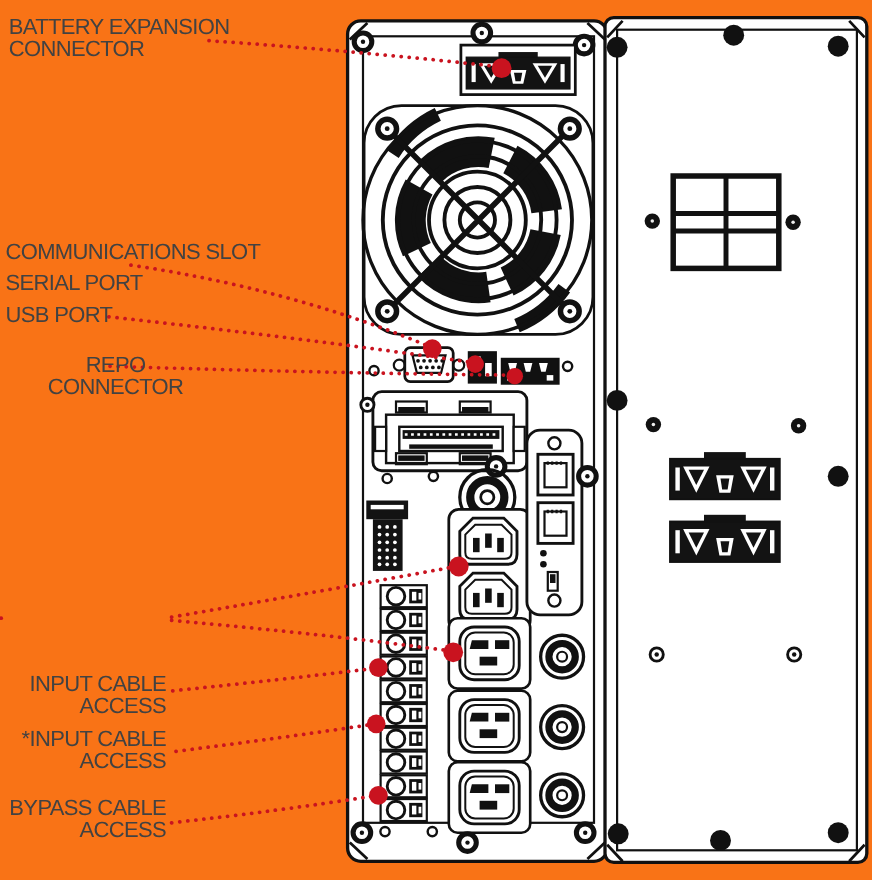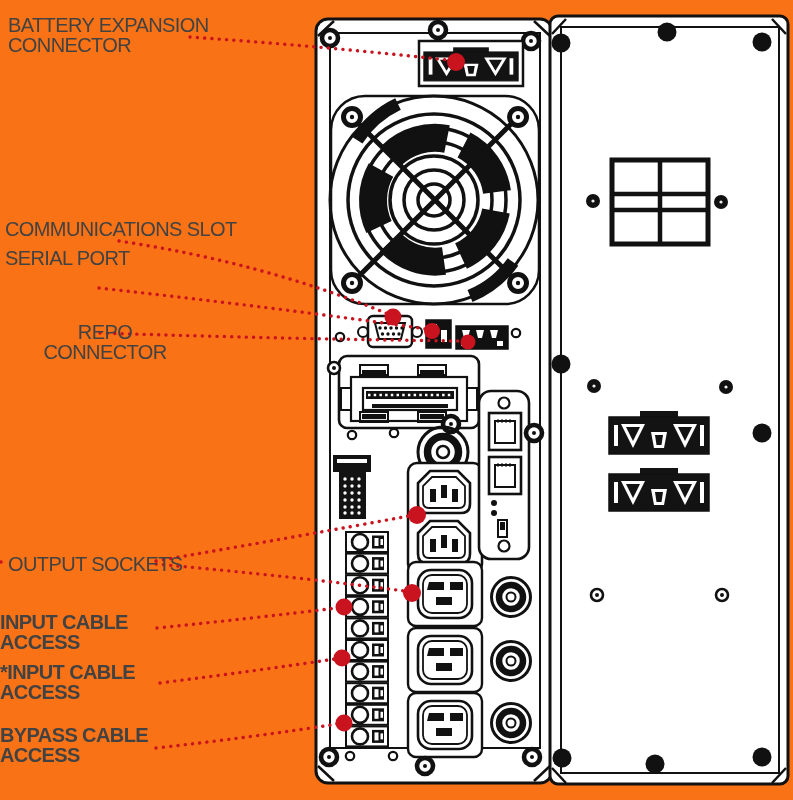--- a/index.html
+++ b/index.html
@@ -6,21 +6,21 @@
   .stage{
     position:relative;width:793px;height:800px;background:#f97316;
     font-family:"Liberation Sans", sans-serif;overflow:hidden;
   }
   .stage svg{position:absolute;left:0;top:0;}
   .lbl{
     position:absolute;
     font-size:20px;line-height:20px;letter-spacing:-0.6px;
     color:#424242;white-space:pre-line;
   }
-  .lbl.r{text-align:left;font-weight:bold;}
+  .lbl.r{text-align:right;}
   
   .lb-batt{left:8px;top:15px;width:230px;}
   .lb-comm{left:5px;top:187px;width:260px;margin-top:32px;}
   .lb-ser {left:5px;top:248px;width:200px;}
   .lb-usb {left:5px;top:277px;width:200px;}
   .lb-repo{left:5px;top:322px;width:200px;text-align:center;}
   .lb-par {left:5px;top:395px;width:220px;}
   .lb-outs{left:8px;top:554px;width:220px;}
   .lb-inc {left:0px;top:612px;width:151px;}
   .lb-byp {left:0px;top:662px;width:151px;}
@@ -332,23 +332,23 @@
     <circle class="rd" cx="344" cy="607" r="8.5"></circle>
     <circle class="rd" cx="342" cy="658" r="8.5"></circle>
     <circle class="rd" cx="344" cy="723" r="8.5"></circle>
   </g>
 </svg>
 
 <div class="lbl lb-batt">BATTERY EXPANSION
 CONNECTOR</div>
 <div class="lbl lb-comm">COMMUNICATIONS SLOT</div>
 <div class="lbl lb-ser">SERIAL PORT</div>
+<div class="lbl lb-usb">USB PORT</div>
 <div class="lbl lb-repo">REPO
 CONNECTOR</div>
-<div class="lbl lb-outs">OUTPUT SOCKETS</div>
 <div class="lbl lb-inc r">INPUT CABLE
 ACCESS</div>
 <div class="lbl lb-byp r">*INPUT CABLE
 ACCESS</div>
 <div class="lbl lb-outc r">BYPASS CABLE
 ACCESS</div>
 
 </div>
 
 </body></html>

